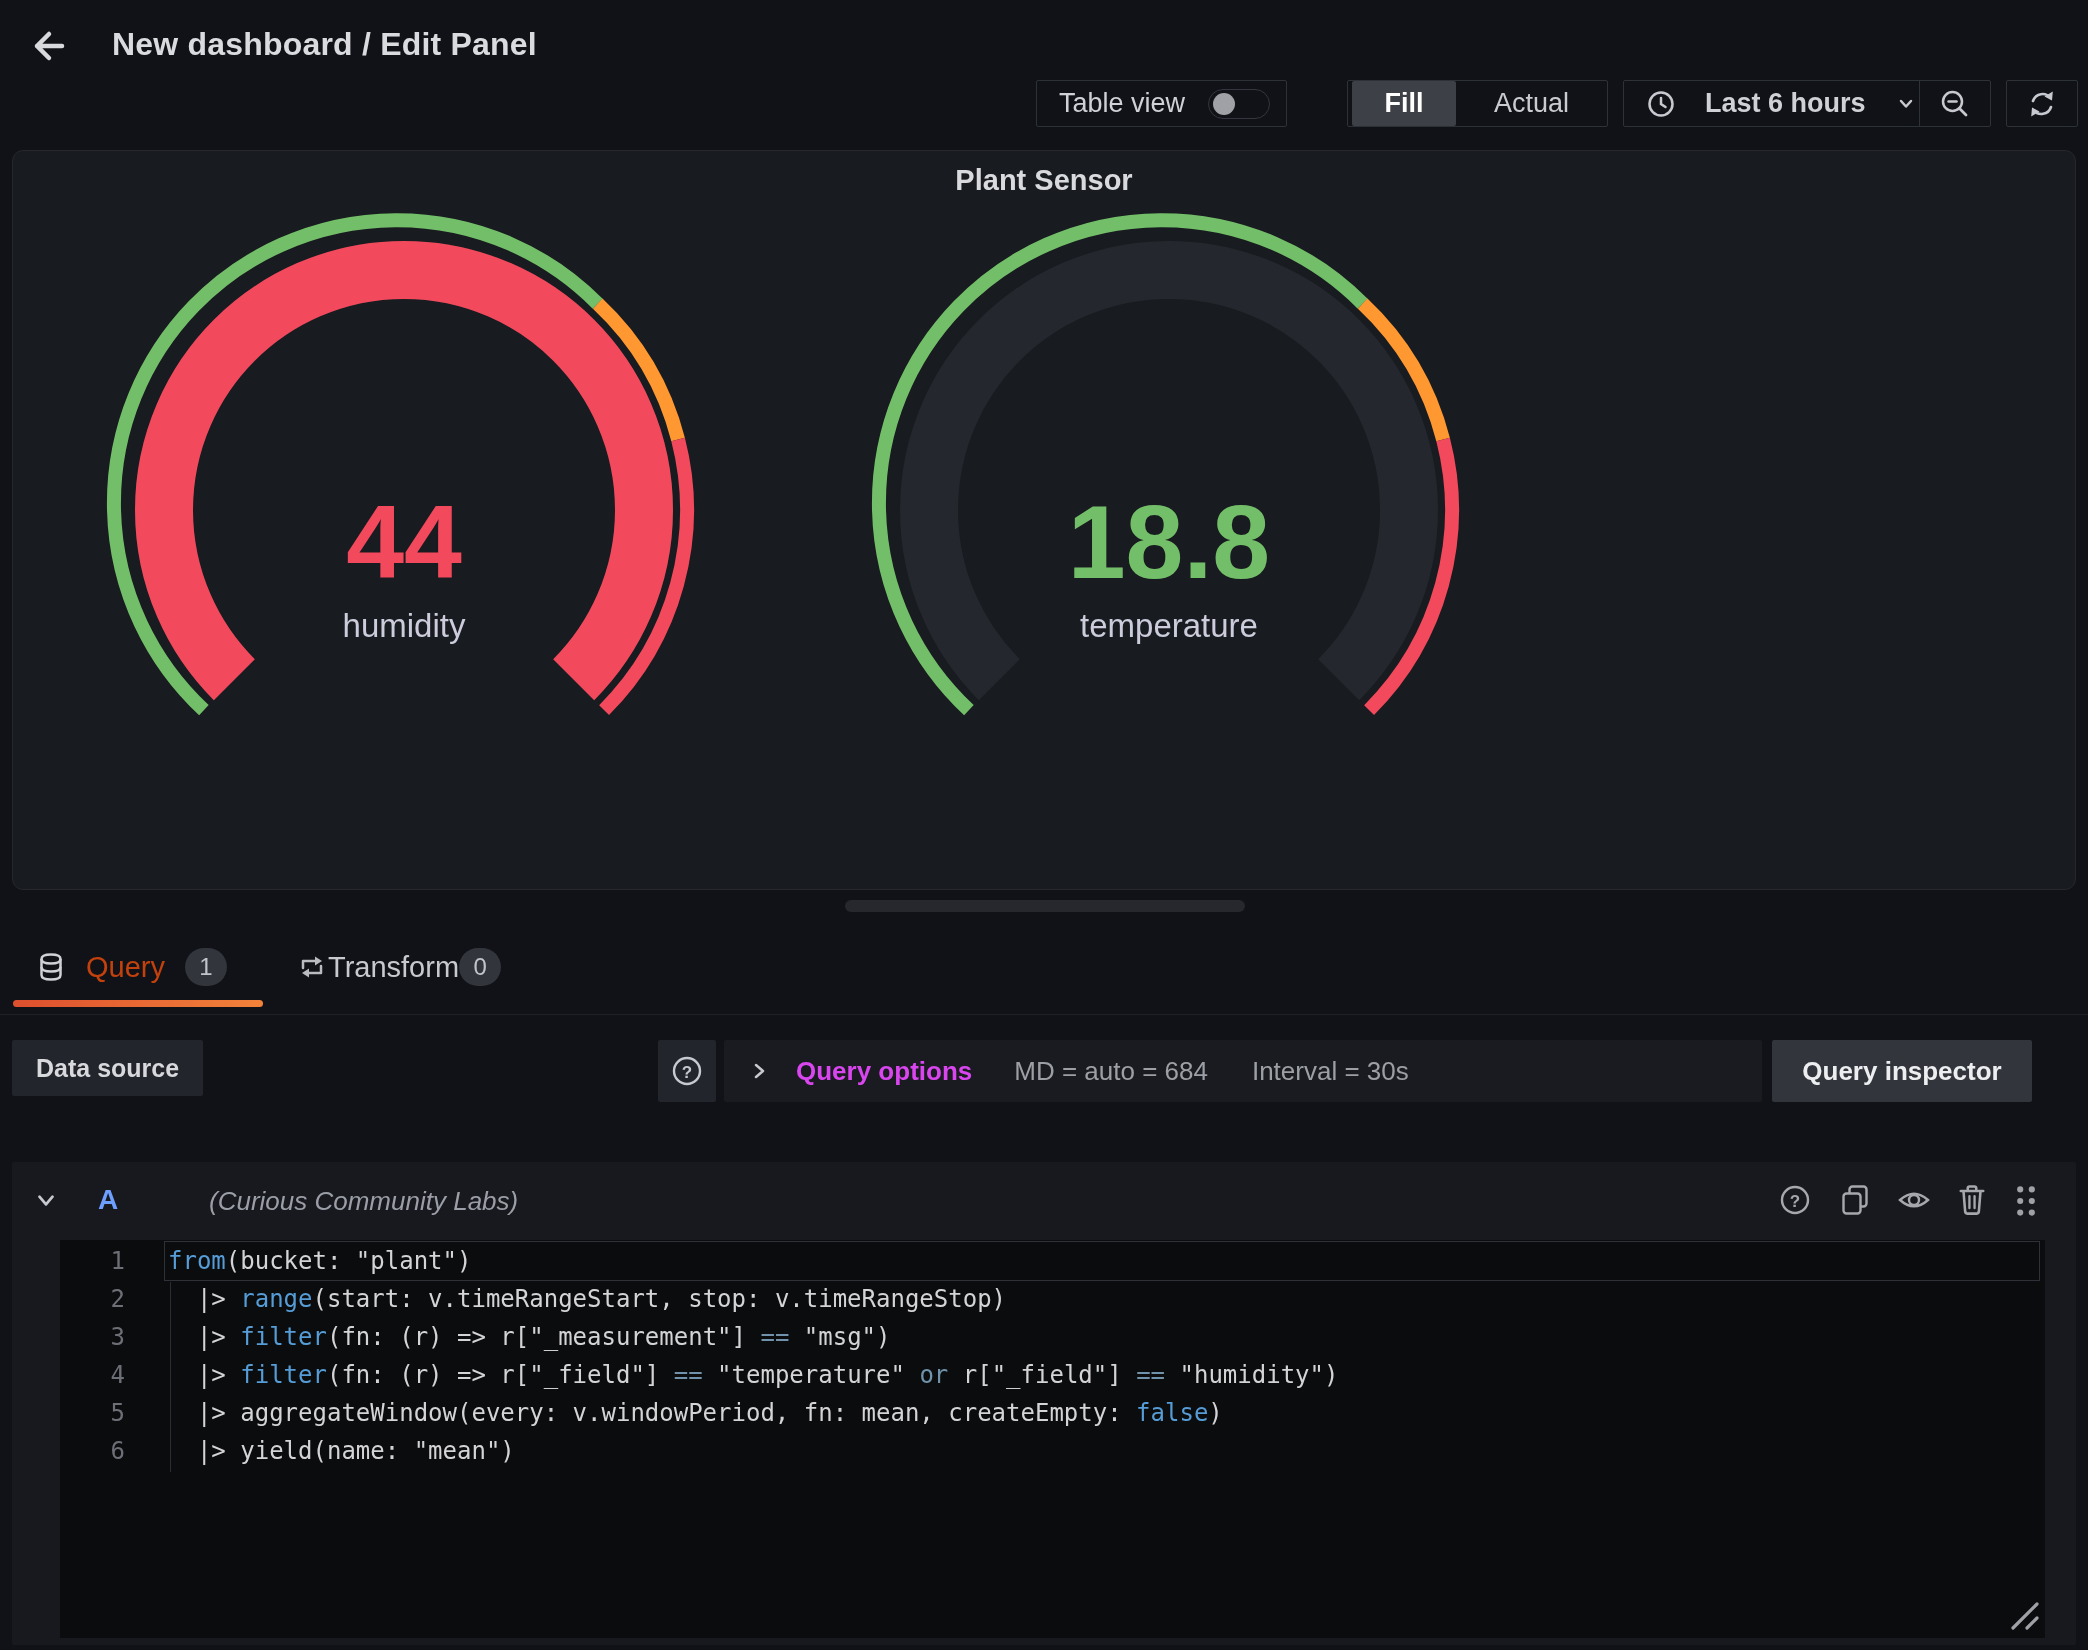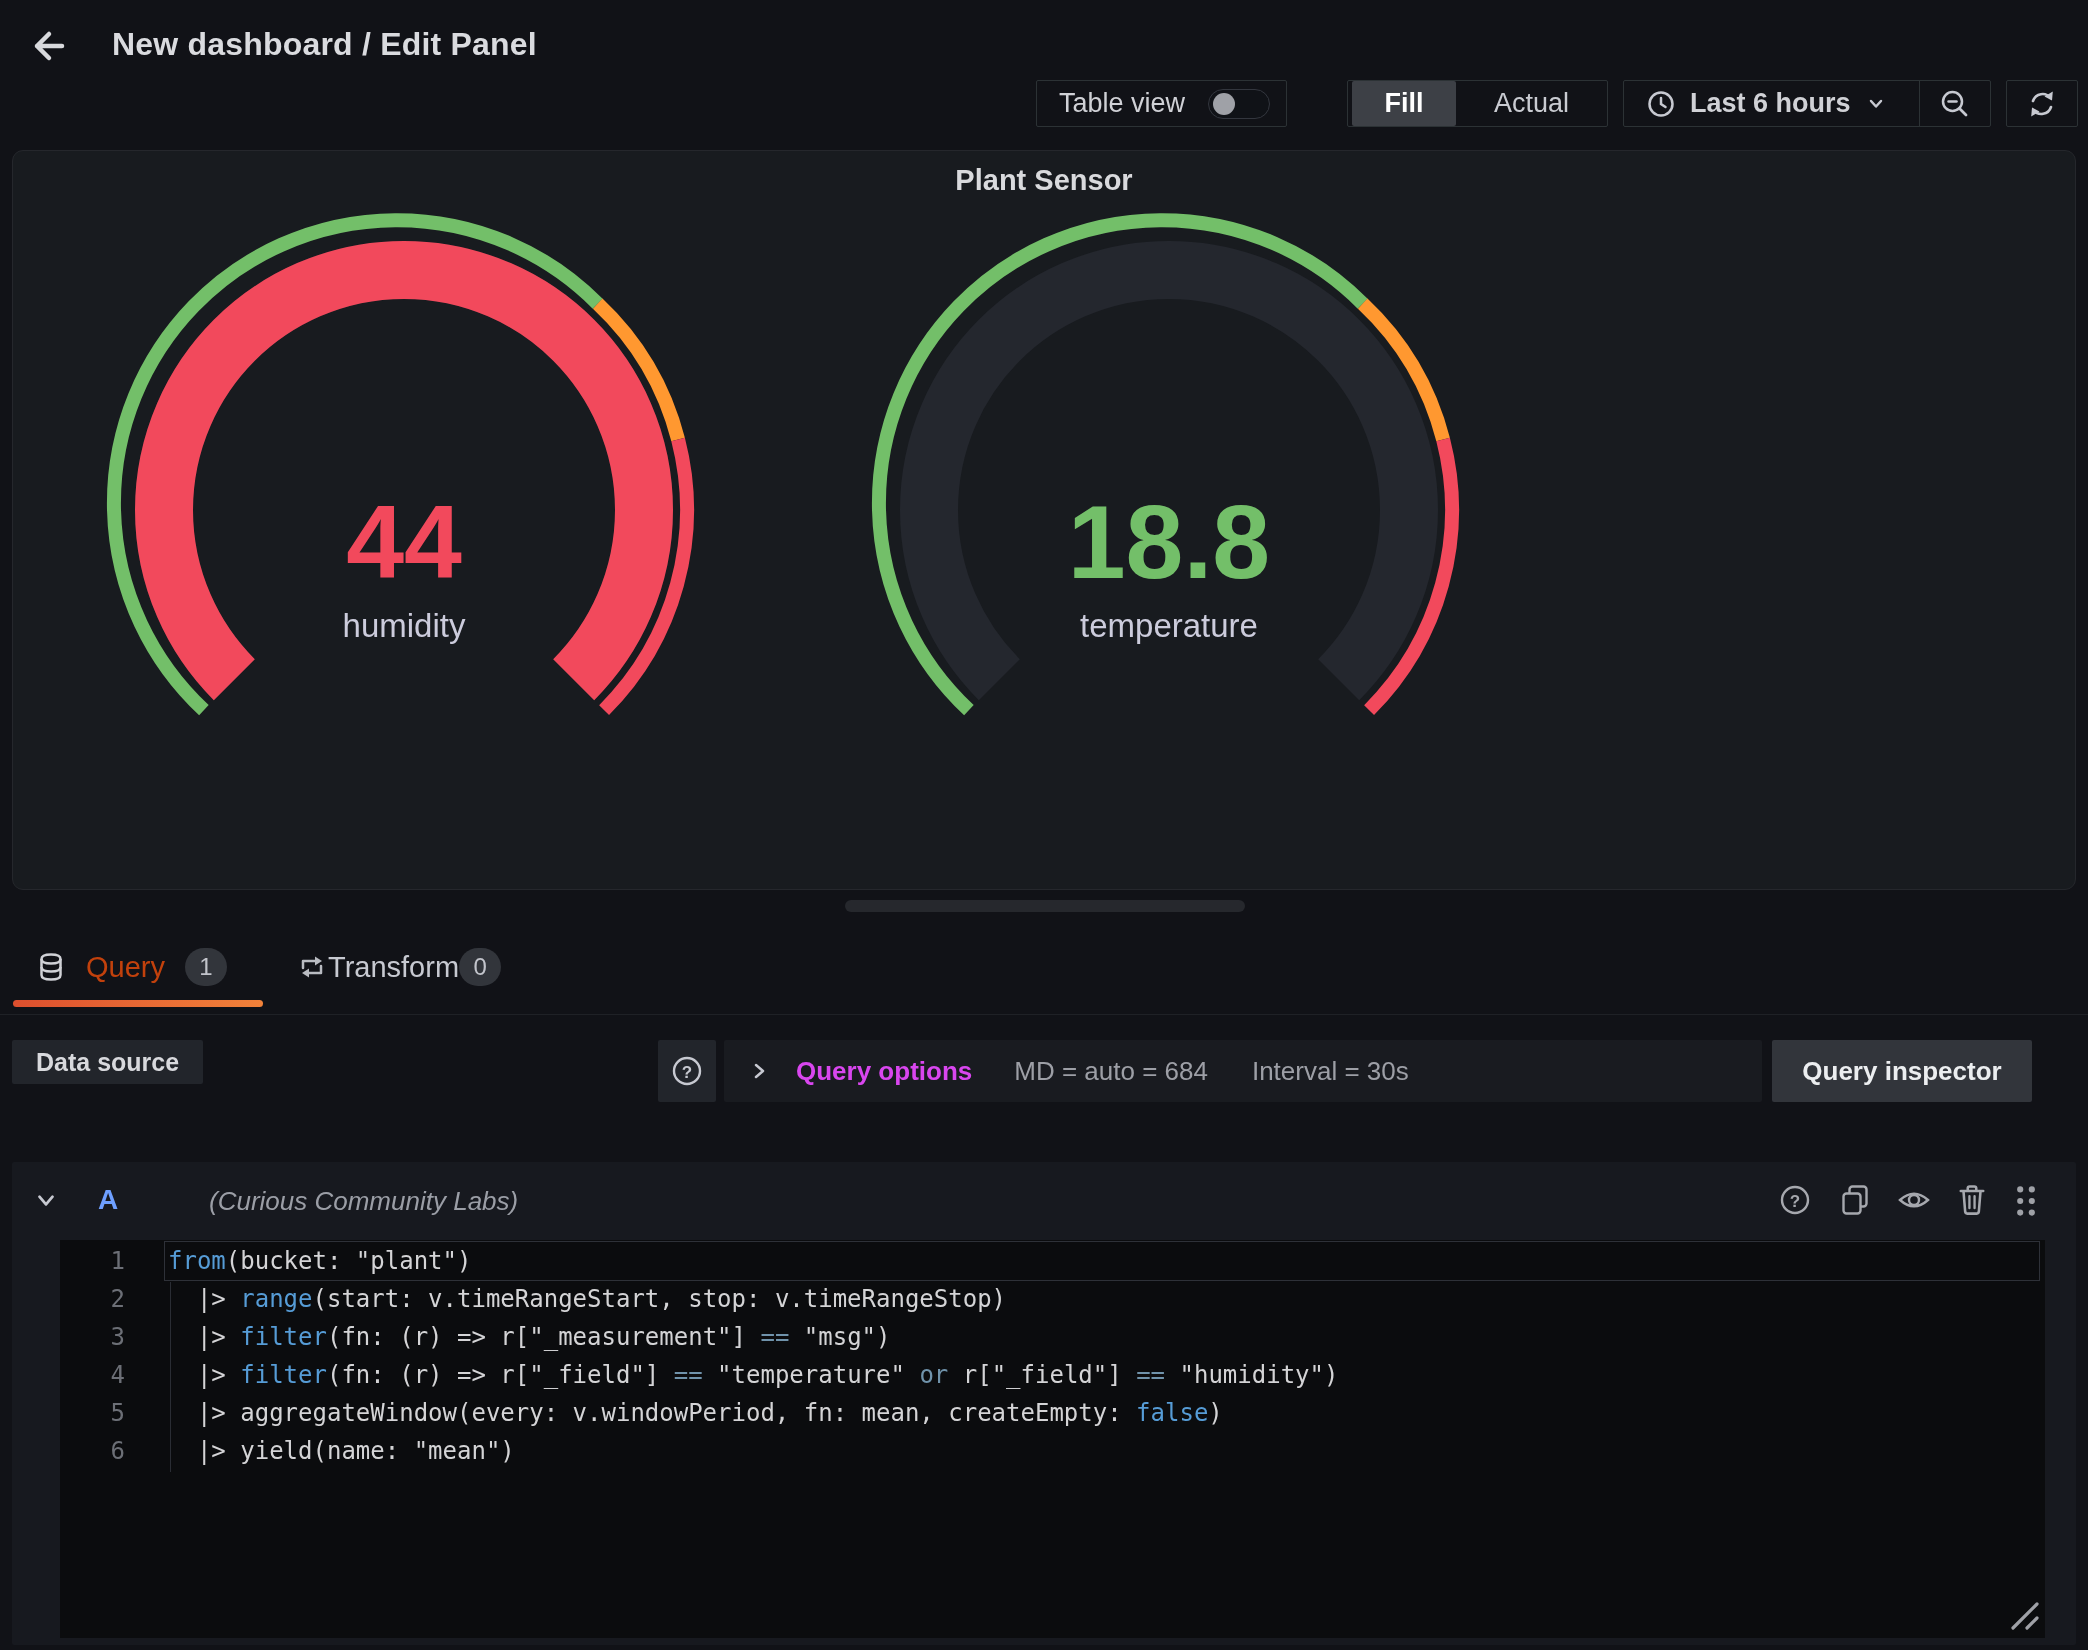--- a/index.html
+++ b/index.html
@@ -29,21 +29,21 @@
 
   
   .tab-label-active { font-size:29px; font-weight:400; color:#c2410c; }
   .tab-label { font-size:29px; color:#c7c9d1; }
   .count-badge { min-width:42px; height:38px; padding:0 10px; border-radius:19px; background:#32353b;
                  display:flex; align-items:center; justify-content:center; font-size:24px; color:#c2c4cb; }
   .tab-underline { height:7px; border-radius:4px; background:linear-gradient(90deg,#dd4f2e,#f2823a); }
   .hline { background:#1f2126; height:1px; }
 
   
-  .ds-label { height:44px; background:#22252b; border-radius:2px; padding:16px 24px; display:flex; align-items:center;
+  .ds-label { height:56px; background:#22252b; border-radius:2px; padding:16px 24px; display:flex; align-items:center;
               font-size:25px; font-weight:700; color:#d8d9dd; }
   .ds-picker { height:62px; background:#0b0c10; border:1px solid #2c3235; border-radius:2px; display:flex; align-items:center;
                font-size:28px; color:#d8d9dd; }
   .icon-btn { height:62px; background:#22252b; border-radius:2px; display:flex; align-items:center; justify-content:center; }
   .opt-bar { height:62px; background:#191b20; border-radius:2px; display:flex; align-items:center; font-size:26px; }
   .opt-link { color:#d946ef; font-weight:600; }
   .opt-stat { color:#9d9fa6; }
   .btn-secondary { height:62px; background:#32353b; border-radius:2px; display:flex; align-items:center; justify-content:center;
                    font-size:26px; font-weight:700; color:#eceef0; }
 
@@ -77,21 +77,21 @@
       <span class="toggle-knob"></span>
     </span>
   </div>
 
   <div class="abs tbox" style="left:1347px;top:80px;width:261px;padding:0">
     <div class="seg active" style="width:104px;margin:3px 0 3px 4px">Fill</div>
     <div class="seg inactive" style="flex:1">Actual</div>
   </div>
 
   <div class="abs tbox" style="left:1623px;top:80px;width:368px;padding:0">
-    <div class="flex" style="padding:0 0 0 22px;gap:14px;flex:1">
+    <div class="flex" style="padding:0 0 0 22px;gap:29px;flex:1">
       <svg width="30" height="30" viewBox="0 0 30 30">
         <circle cx="15" cy="15" r="11.5" stroke="#c7c9d1" stroke-width="2.5" fill="none"></circle>
         <path d="M15 9 V15 L19.5 18" stroke="#c7c9d1" stroke-width="2.5" fill="none" stroke-linecap="round"></path>
       </svg>
       <span style="font-weight:700;font-size:27px">Last 6 hours</span>
       <svg width="22" height="22" viewBox="0 0 22 22">
         <path d="M6 8 L11 13.5 L16 8" stroke="#c7c9d1" stroke-width="2.5" fill="none" stroke-linecap="round" stroke-linejoin="round"></path>
       </svg>
     </div>
     <div class="vdiv"></div>

